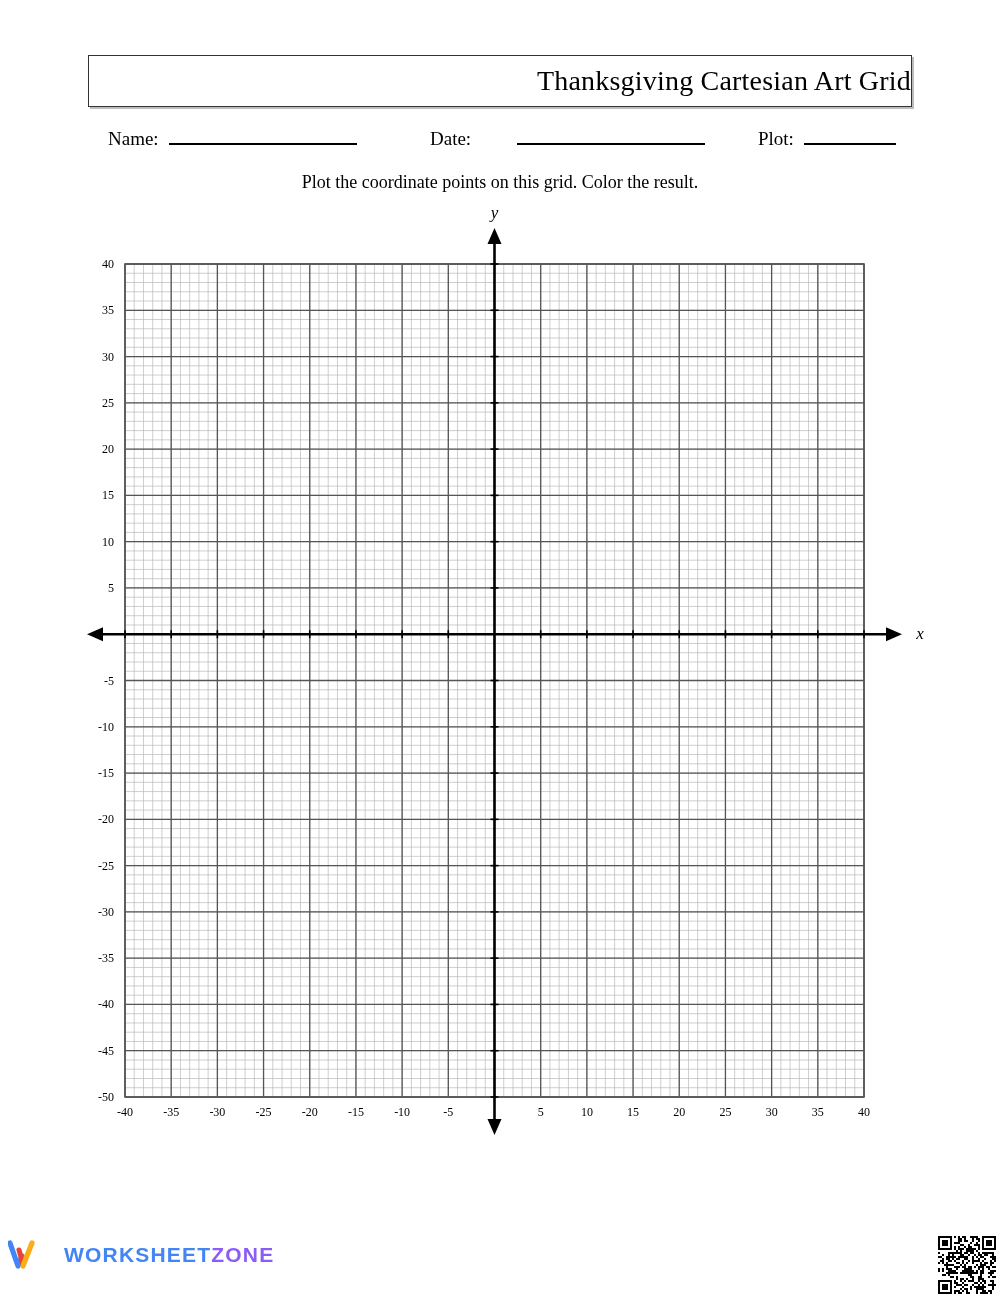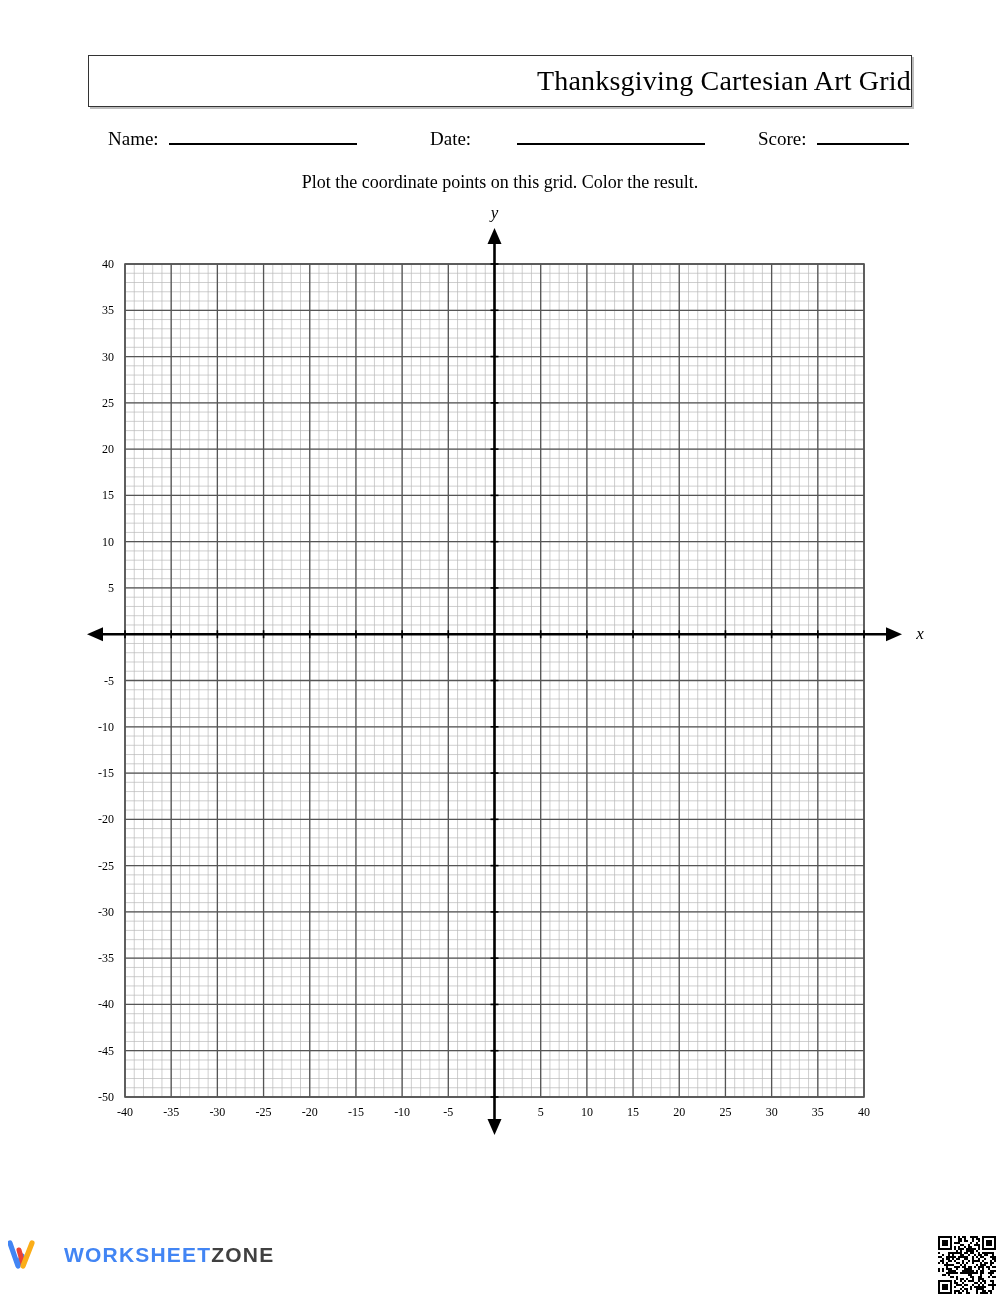--- a/index.html
+++ b/index.html
@@ -98,21 +98,21 @@
     gap: 9px;
   }
   #logo-word {
     font-family: "Liberation Sans", sans-serif;
     font-size: 21px;
     font-weight: bold;
     letter-spacing: 1.2px;
     white-space: nowrap;
   }
   #logo-word .w1 { color: #4285f4; margin-left: 13px; }
-  #logo-word .w2 { color: #404040; }
+  #logo-word .w2 { color: #8b5cf6; }
   #scan-text {
     position: absolute;
     right: 80px;
     top: 16px;
     font-family: "Liberation Sans", sans-serif;
     font-size: 23px;
     color: #231f20;
     white-space: nowrap;
   }
   #qr-code {
@@ -132,21 +132,21 @@
 
 <div class="field" id="field-name">
   <span class="field-label">Name:</span>
   <span class="field-rule"></span>
 </div>
 <div class="field" id="field-date">
   <span class="field-label">Date:</span>
   <span class="field-rule"></span>
 </div>
 <div class="field" id="field-score">
-  <span class="field-label">Score:</span>
+  <span class="field-label">Plot:</span>
   <span class="field-rule"></span>
 </div>
 
 <div id="instruction">Plot the coordinate points on this grid.  Color the result.</div>
 
 <div id="graph-area">
   <svg id="graph-svg" width="1000" height="950" viewBox="0 0 1000 950">
       <line x1="125" y1="64" x2="125" y2="897" stroke="#b9b9b9" stroke-width="0.7"></line>
       <line x1="134.2375" y1="64" x2="134.2375" y2="897" stroke="#b9b9b9" stroke-width="0.7"></line>
       <line x1="143.475" y1="64" x2="143.475" y2="897" stroke="#b9b9b9" stroke-width="0.7"></line>

